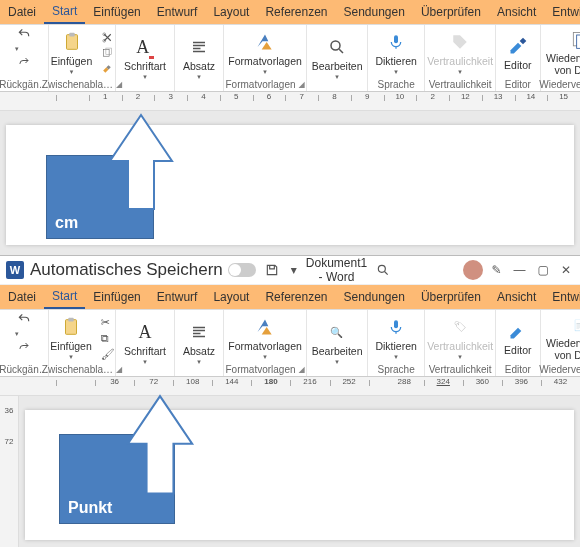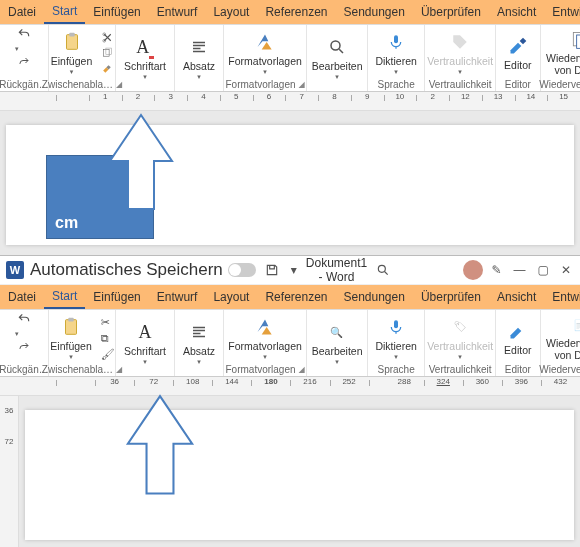--- a/index.html
+++ b/index.html
@@ -459,19 +459,22 @@
         <div class="mk" style="width: 40px;">396</div>
         <div class="mk" style="width: 40px;">432</div>
       </div>
     </div>
   <div class="doc-area">
     <div class="vruler">
       <span>36</span>
       <span>72</span>
     </div>
     <div class="page" style="height:130px">
+      <div class="shape-box" style="left:34px;top:24px;width:98px;height:76px;font-size:16px">
+        <span>Punkt</span>
+      </div>
       <svg class="arrow-shape" style="left:98px;top:-16px" width="74" height="114" viewBox="0 0 70 110">
         <path fill="#fff" stroke="#4a7fbf" stroke-width="2" d="M35 2 L66 48 L48 48 L48 96 L22 96 L22 48 L4 48 Z"></path>
       </svg>
     </div>
   </div>
 
 </div>
 
 </body></html>

